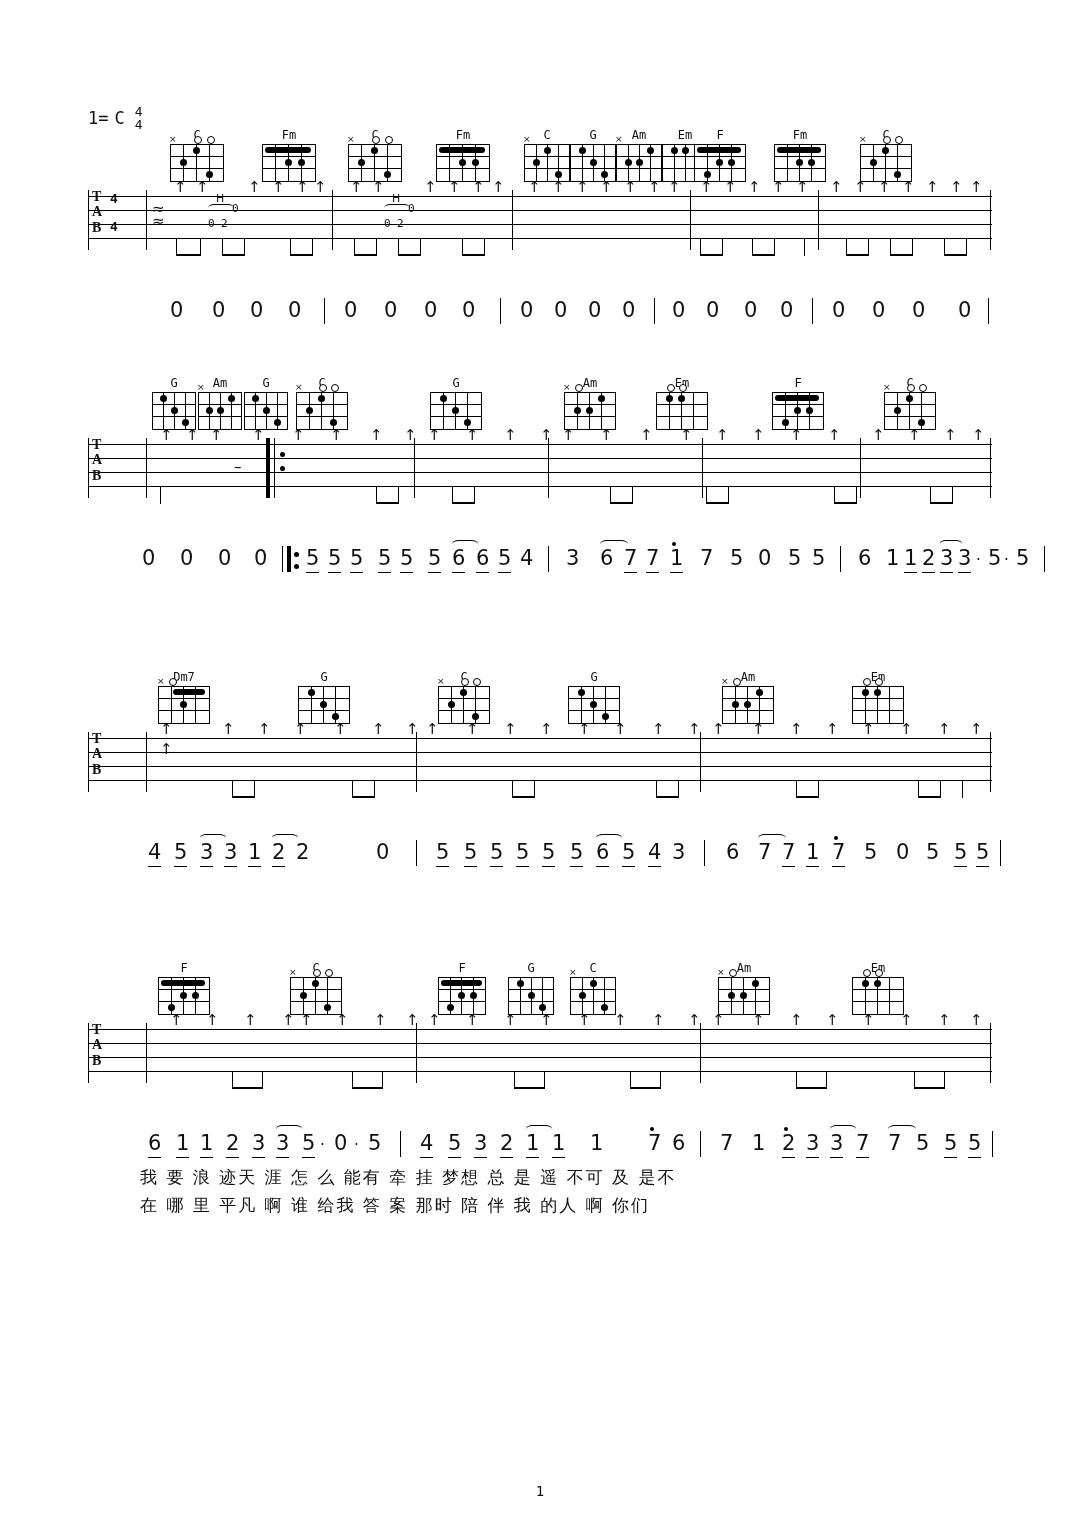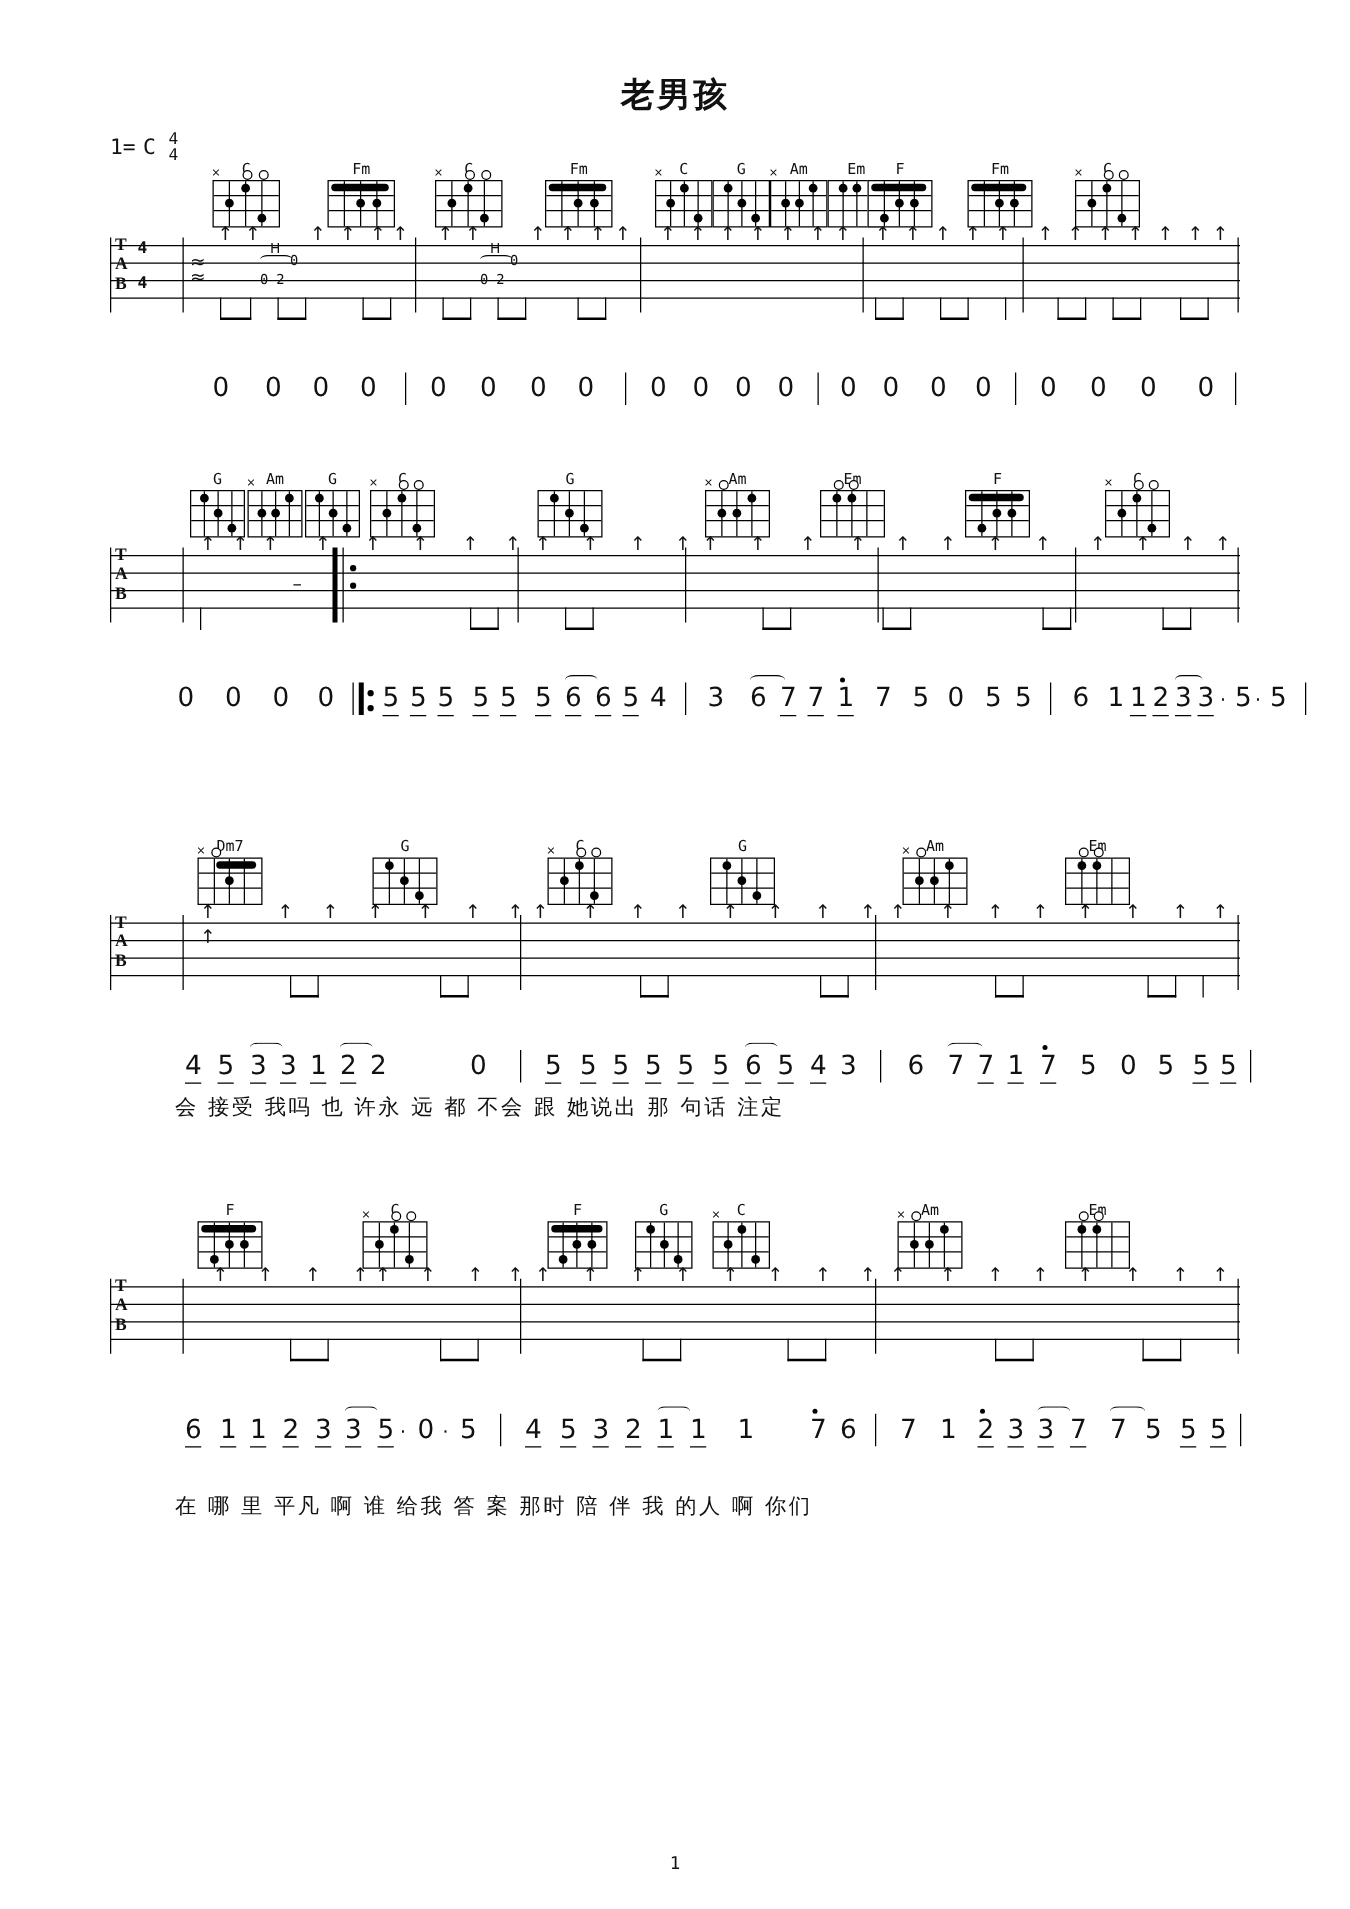--- a/index.html
+++ b/index.html
@@ -114,21 +114,20 @@
   .pagenum {
     position:absolute; bottom:28px; left:0; width:1080px; text-align:center;
     font-size:14px; font-family:"DejaVu Sans Mono", monospace;
   }
 </style>
 </head>
 <body>
 
 <div class="page">
 
-  <div class="title">老男孩</div>
 
   <div class="keysig">
     <span>1=</span>
     <span>C</span>
     <span class="frac">
       <span>4</span>
       <span>4</span>
     </span>
   </div>
 
@@ -872,21 +871,20 @@
       <div class="mnote" style="left:832px">7<div class="under"></div><div class="over"></div></div>
       <div class="mnote" style="left:864px">5</div>
       <div class="mnote" style="left:896px">0</div>
       <div class="mnote" style="left:926px">5</div>
       <div class="mnote" style="left:954px">5<div class="under"></div></div>
       <div class="mnote" style="left:976px">5<div class="under"></div></div>
       <div class="mbar" style="left:1000px;top:-2px;height:26px"></div>
     </div>
 
     <div style="position:relative;height:54px">
-      <div class="lyric" style="left:140px;top:0px;letter-spacing:2px">会 接受   我吗          也 许永  远 都 不会   跟   她说出  那 句话    注定</div>
     </div>
   </div>
 
   <div class="system" style="top:963px">
     <div class="chordrow">
       <div class="chordbox" style="left:158px">
         <div class="cname">F</div>
         <div class="grid" style="width:50px;height:36px">
           <div class="vl" style="left:12px"></div>
             <div class="vl" style="left:24px"></div>
@@ -1083,18 +1081,19 @@
       <div class="mnote" style="left:856px">7<div class="under"></div></div>
       <div class="mnote" style="left:888px">7</div>
       <div class="tie" style="left:888px;top:-8px;width:28px"></div>
       <div class="mnote" style="left:916px">5</div>
       <div class="mnote" style="left:944px">5<div class="under"></div></div>
       <div class="mnote" style="left:968px">5<div class="under"></div></div>
       <div class="mbar" style="left:992px;top:-2px;height:26px"></div>
     </div>
 
     <div style="position:relative;height:54px">
+      <div class="lyric" style="left:140px;top:0px;letter-spacing:2px">我 要 浪 迹天 涯    怎  么 能有  牵 挂  梦想   总 是 遥 不可   及   是不</div>
       <div class="lyric" style="left:140px;top:28px;letter-spacing:2px">在 哪 里 平凡      啊  谁 给我  答 案  那时   陪 伴 我 的人   啊   你们</div>
     </div>
   </div>
 
   <div class="pagenum">1</div>
 </div>
 
 </body></html>

